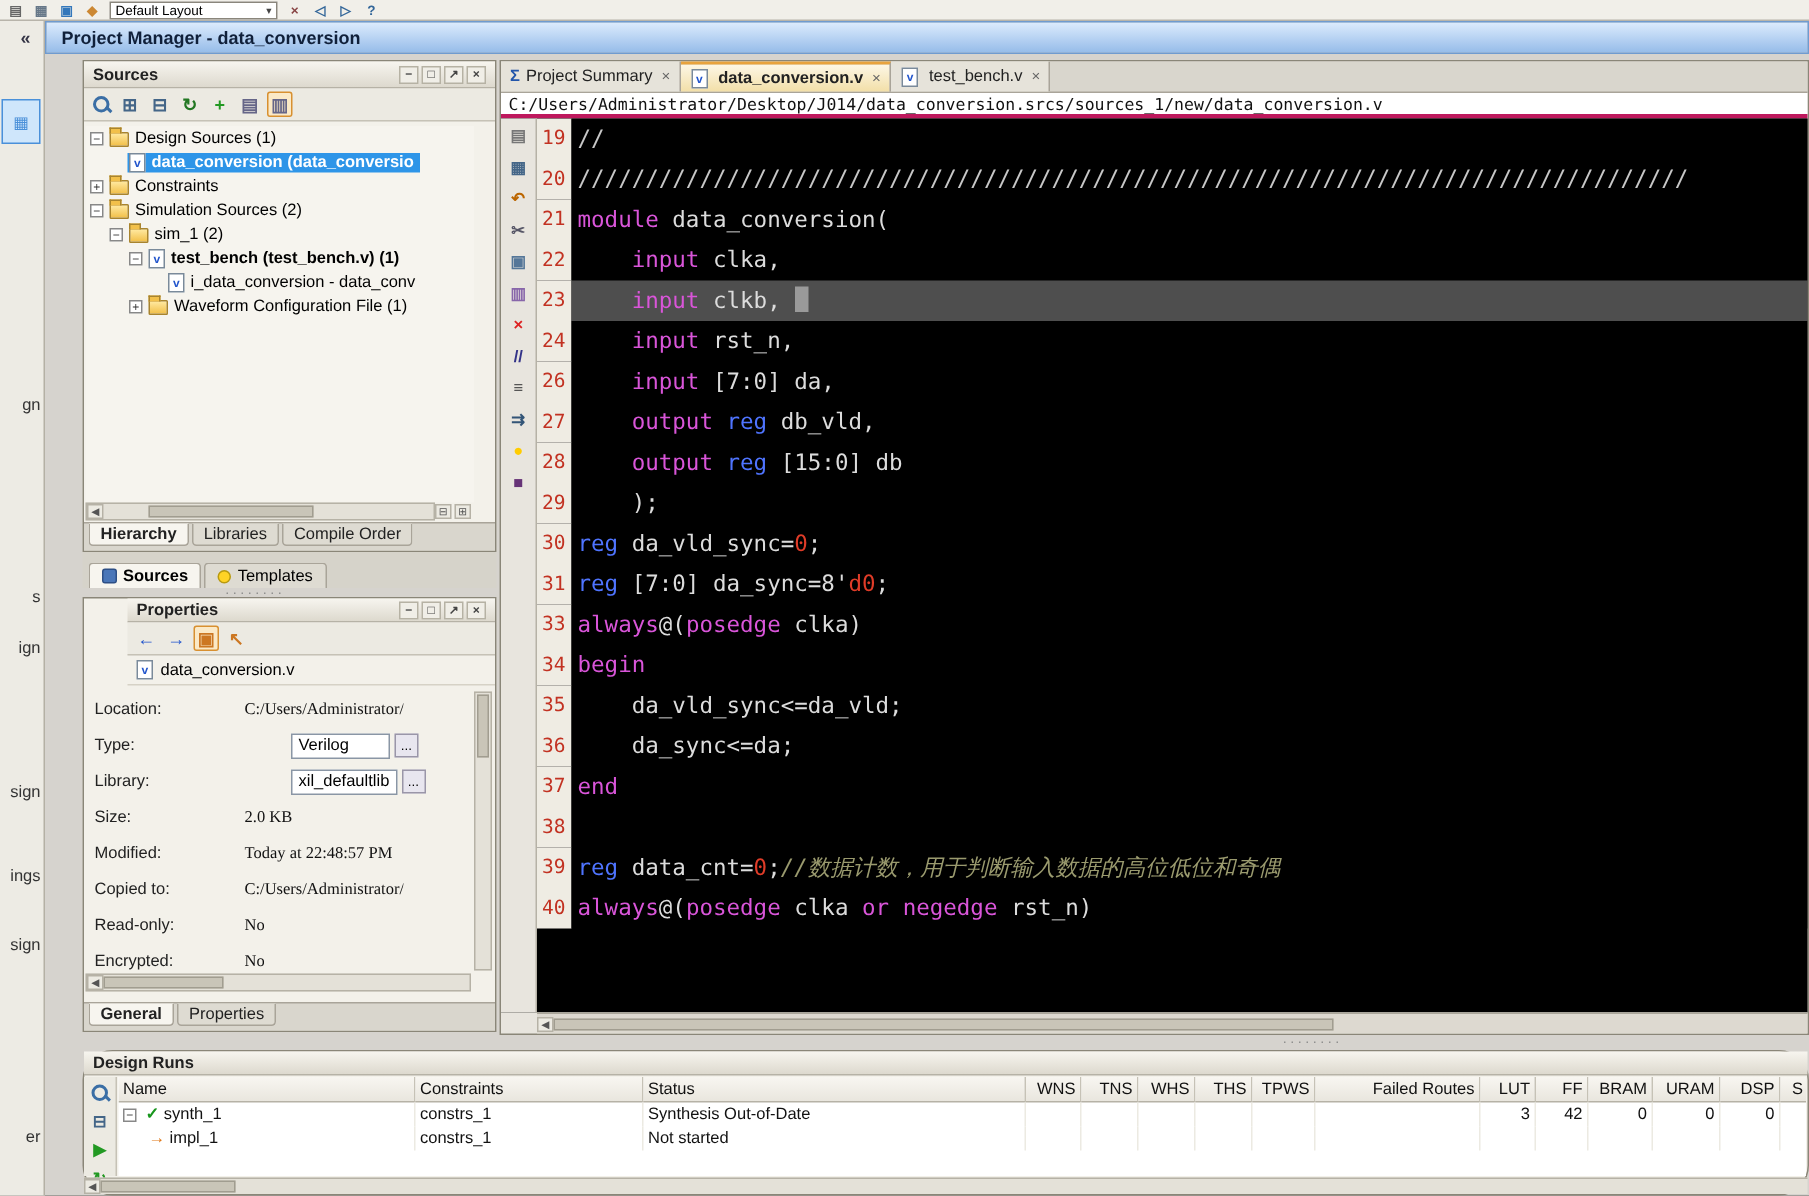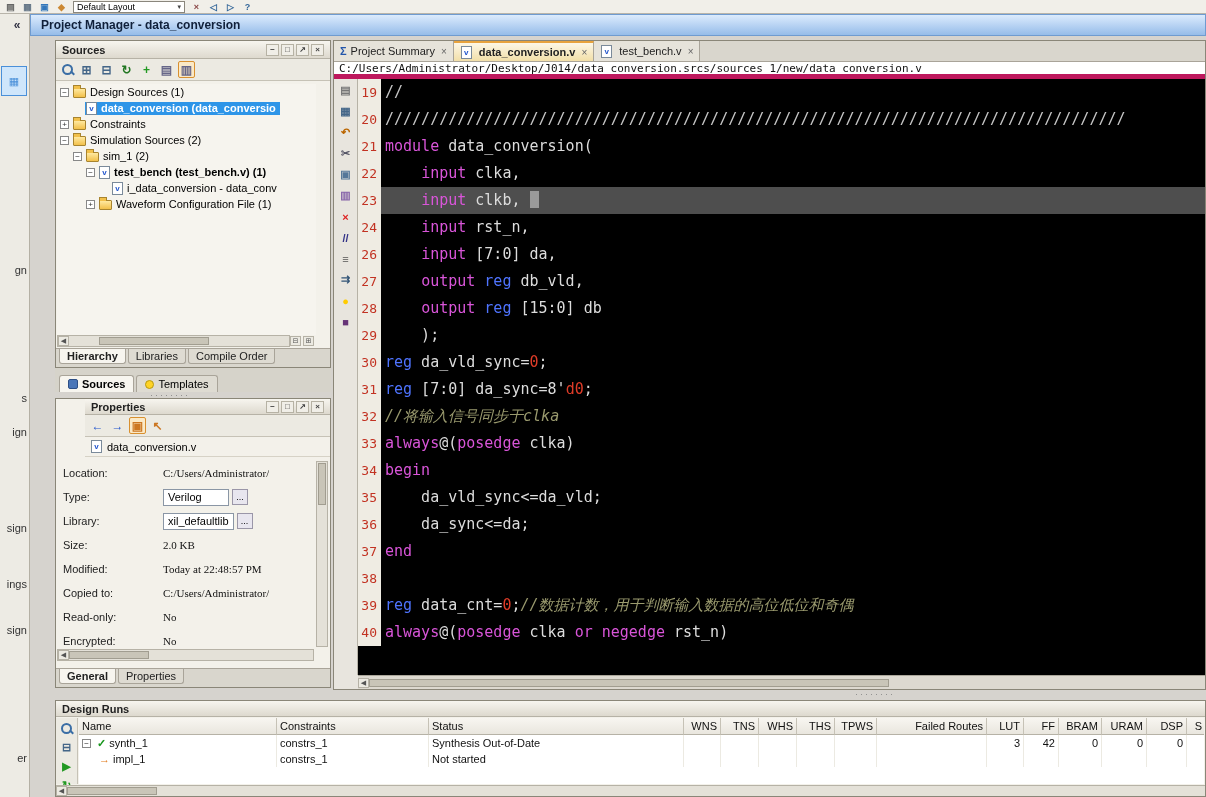--- a/index.html
+++ b/index.html
@@ -56,48 +56,48 @@
   .stab.act{background:#f7f5ef;font-weight:bold;}
   .ic-src{width:10px;height:10px;background:#4a76b8;border-radius:2px;border:1px solid #2d4f86;}
   .ic-bulb{width:9px;height:9px;background:#ffd326;border:1px solid #b89a10;border-radius:50%;}
   .dots{position:absolute;color:#888;font-size:9px;letter-spacing:2px;}
   
   #prop-file{display:flex;align-items:center;gap:2px;font-size:11px;padding:3px 5px;border-bottom:1px solid #d6d2c6;}
   #prop-fields{position:absolute;left:2px;right:16px;top:62px;bottom:40px;overflow:hidden;}
   .prow{height:24px;display:flex;align-items:center;font-size:11px;padding-left:5px;}
   .plabel{width:100px;flex:none;color:#222;}
   .pval{color:#111;white-space:nowrap;overflow:hidden;font-family:Liberation Serif, serif;}
-  .pbox{border:1px solid #8a96a5;background:#fff;height:17px;line-height:15px;padding:0 4px;min-width:66px;}
+  .pbox{border:1px solid #8a96a5;background:#fff;height:17px;line-height:15px;padding:0 4px;min-width:66px;margin-left:31px;}
   .pdots{margin-left:3px;width:16px;height:16px;border:1px solid #9a96a8;background:#e8e6ef;font-size:9px;display:inline-flex;align-items:center;justify-content:center;}
   
   #editor{left:333px;top:40px;width:873px;height:650px;border:1px solid #8a8678;background:#e8e5de;}
   #etabs{height:21px;display:flex;background:#d9d6cd;border-bottom:1px solid #a9a499;}
   .etab{display:inline-flex;align-items:center;gap:4px;padding:0 6px;font-size:11px;border-right:1px solid #a9a499;background:#e6e3da;color:#222;}
   .etab.act{background:linear-gradient(#fdf7e6,#f2dfa8);border-top:2px solid #e8a33d;}
   .etab .b{font-weight:bold;}
   .etclose{color:#666;font-size:10px;margin-left:2px;}
   .ic-sigma{color:#2255aa;font-weight:bold;font-size:11px;}
-  #epath{height:17px;background:#fff;border-bottom:5px solid #be185d;font:11px "DejaVu Sans Mono",monospace;display:flex;align-items:center;padding:0 5px;color:#111;white-space:nowrap;overflow:hidden;}
+  #epath{height:17px;background:#fff;border-bottom:3px solid #be185d;font:11px "DejaVu Sans Mono",monospace;display:flex;align-items:center;padding:0 5px;color:#111;white-space:nowrap;overflow:hidden;}
   #ebody{position:absolute;left:0;right:0;top:38px;bottom:14px;display:flex;background:#000;}
   #eside{width:24px;flex:none;background:#e8e5de;border-right:1px solid #b6b2a6;display:flex;flex-direction:column;align-items:center;gap:4px;padding-top:3px;}
   #eside .gicon{width:18px;height:17px;font-size:11px;}
   #ecode{flex:1;display:flex;flex-direction:column;overflow:hidden;}
   .cline{display:flex;height:27px;flex:none;}
   .lnum{width:23px;flex:none;background:#efece3;color:#c23222;font:13px/27px "DejaVu Sans Mono",monospace;text-align:right;padding-right:4px;}
   .ltext{flex:1;background:#000;font:15px/27px "DejaVu Sans Mono",monospace;white-space:pre;padding-left:4px;color:#dcdcdc;overflow:hidden;}
   .ltext.hl{background:#4e4e4e;}
   .tk-kw{color:#d955d9;}
   .tk-reg{color:#4f74ff;}
   .tk-num{color:#e03c28;}
   .tk-cmt{color:#9a9a6e;font-style:italic;}
   .tk-sl{color:#c8c8c8;}
   .cursor{display:inline-block;width:9px;height:17px;background:#9a9a9a;vertical-align:-3px;}
   #ehscroll{position:absolute;left:24px;right:0;bottom:0;height:14px;background:#ddd9d0;border-top:1px solid #aaa69a;display:flex;align-items:center;}
   
-  #runs{left:55px;top:700px;width:1151px;height:97px;}
+  #runs{left:55px;top:700px;width:1151px;height:97px;border-radius:20px;}
   #runs .ptitle{height:16px;}
   #runs-side{position:absolute;left:0;top:17px;bottom:12px;width:22px;background:#eceae2;border-right:1px solid #c6c2b6;display:flex;flex-direction:column;align-items:center;gap:3px;padding-top:3px;}
   #runs-side .gicon{width:17px;height:16px;font-size:11px;}
   #runs-table{position:absolute;left:23px;right:1px;top:17px;bottom:12px;background:#fff;overflow:hidden;}
   #runs-head{display:flex;}
   .rcell{flex:none;font-size:11px;height:16px;line-height:16px;padding:0 3px;white-space:nowrap;overflow:hidden;border-right:1px solid #eceae2;color:#111;}
   .rhead{background:linear-gradient(#f8f6f1,#e9e6de);border-right:1px solid #c6c2b6;border-bottom:1px solid #b6b2a6;height:17px;line-height:17px;}
   .rrow{display:flex;}
   .rname{display:flex;align-items:center;gap:3px;}
   .rnum{text-align:right;}
@@ -394,24 +394,20 @@
             <span class="lnum">29</span>
             <span class="ltext"><span class="tk-id">    );</span></span>
           </div>
           <div class="cline">
             <span class="lnum">30</span>
             <span class="ltext"><span class="tk-reg">reg</span><span class="tk-id"> da_vld_sync=</span><span class="tk-num">0</span><span class="tk-id">;</span></span>
           </div>
           <div class="cline">
             <span class="lnum">31</span>
             <span class="ltext"><span class="tk-reg">reg</span><span class="tk-id"> [7:0] da_sync=8'</span><span class="tk-num">d0</span><span class="tk-id">;</span></span>
-          </div>
-          <div class="cline">
-            <span class="lnum">32</span>
-            <span class="ltext"><span class="tk-cmt">//将输入信号同步于clka</span></span>
           </div>
           <div class="cline">
             <span class="lnum">33</span>
             <span class="ltext"><span class="tk-kw">always</span><span class="tk-id">@(</span><span class="tk-kw">posedge</span><span class="tk-id"> clka)</span></span>
           </div>
           <div class="cline">
             <span class="lnum">34</span>
             <span class="ltext"><span class="tk-kw">begin</span></span>
           </div>
           <div class="cline">

